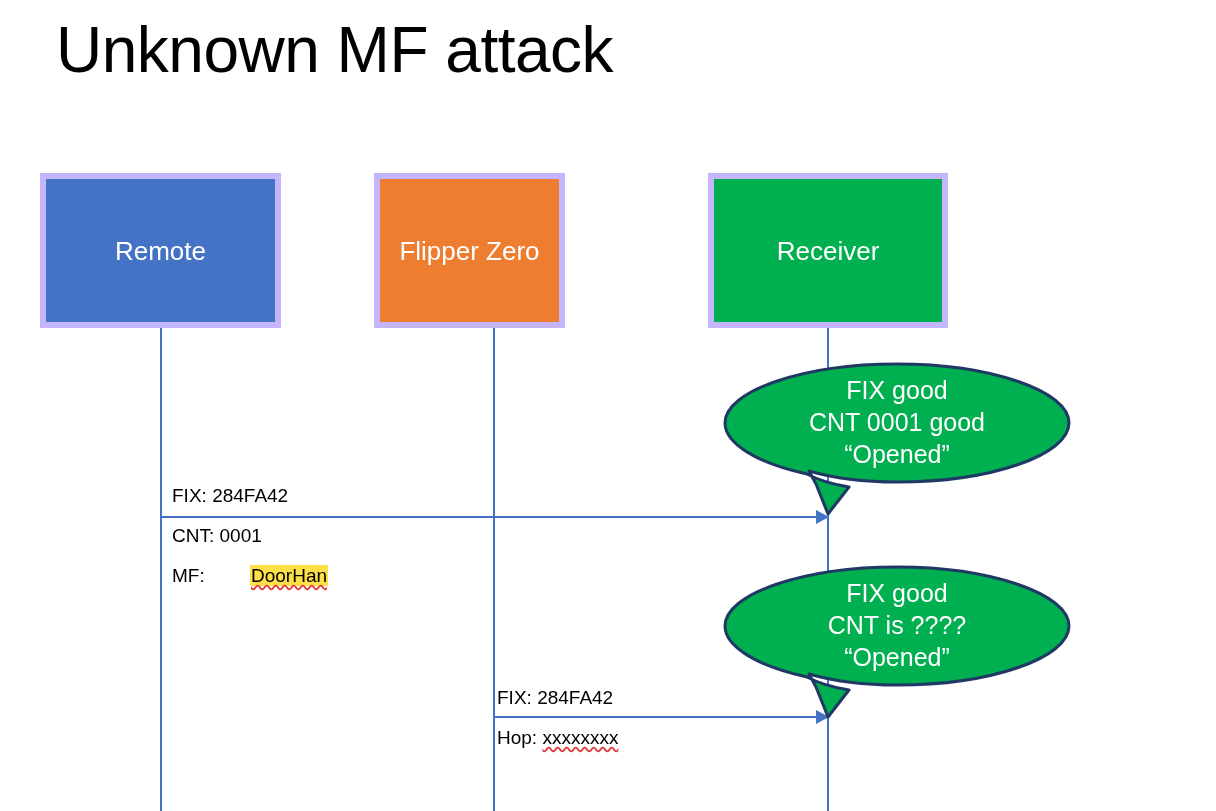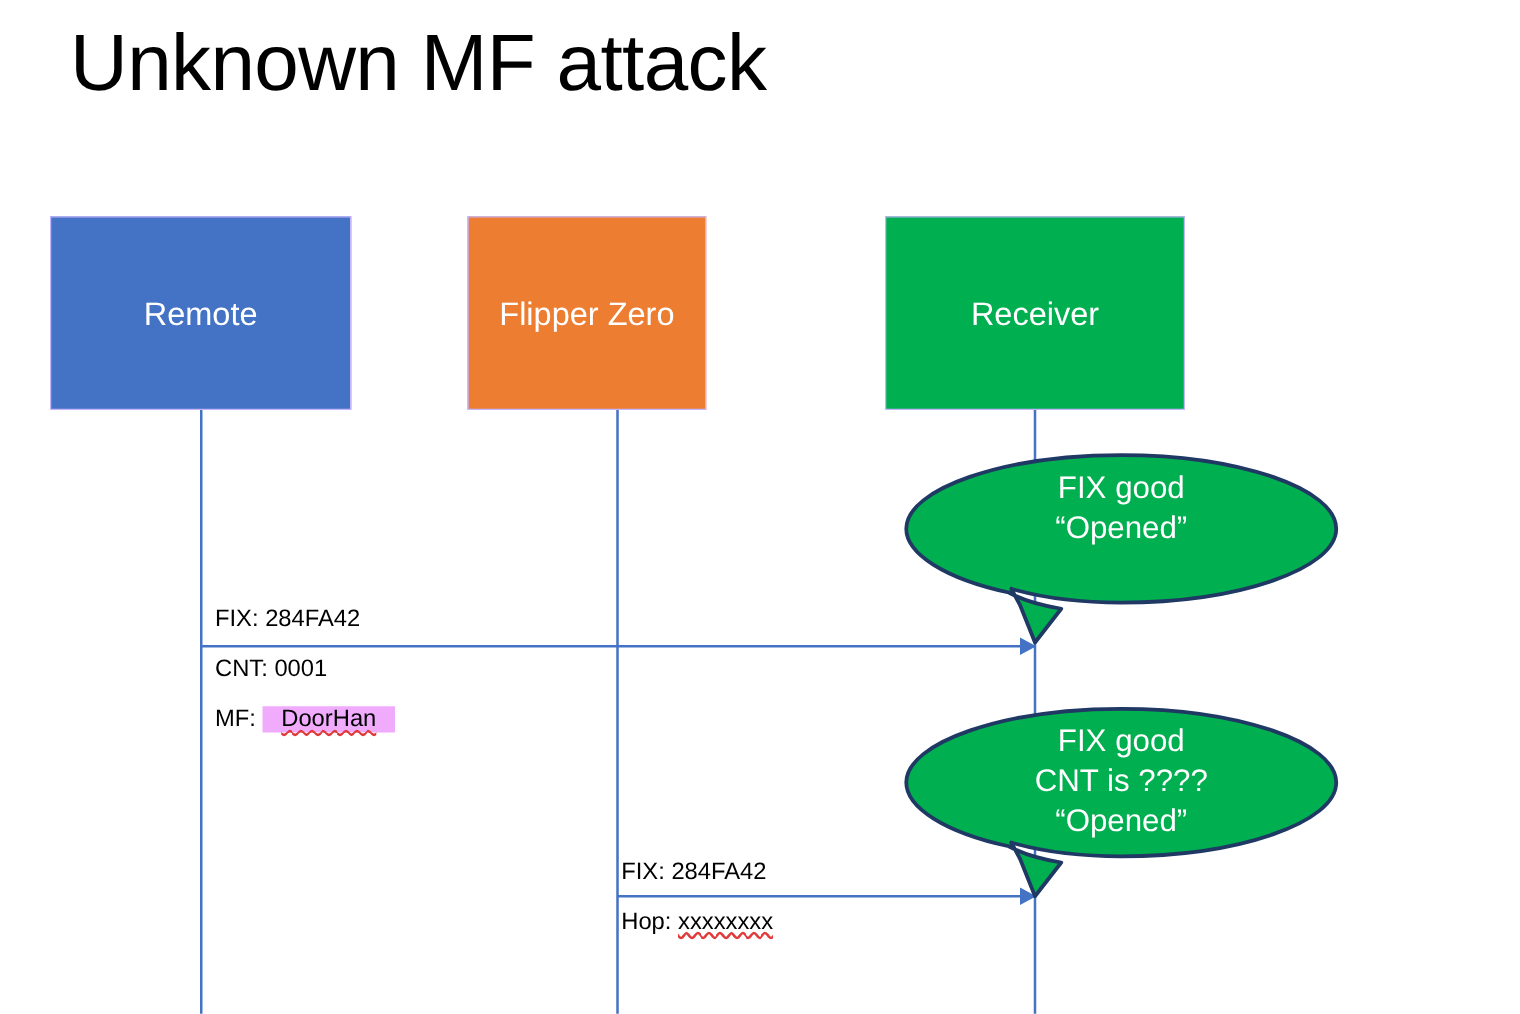--- a/index.html
+++ b/index.html
@@ -26,21 +26,21 @@
     font-weight: 400;
     color: #000000;
     letter-spacing: -0.5px;
     white-space: nowrap;
   }
 
   
   .actor-box {
     position: absolute;
     box-sizing: border-box;
-    border: 1px solid #c4b5fd;
+    border: 6px solid #c4b5fd;
     display: flex;
     align-items: center;
     justify-content: center;
   }
   .actor-label {
     color: #ffffff;
     font-size: 26px;
     line-height: 30px;
     font-weight: 400;
     text-align: center;
@@ -85,23 +85,24 @@
     position: absolute;
     font-size: 19px;
     line-height: 40px;
     color: #000000;
     white-space: nowrap;
   }
   #msg1-text { left: 172px; top: 476px; }
   #msg2-text { left: 497px; top: 678px; }
 
   .hl {
-    background: #f0abfc;
+    background: #fde047;
     color: #000000;
-    padding: 0 15px;
+    padding: 0 1px;
+    margin-left: 40px;
   }
   .sp {
     
     text-decoration: underline wavy #E03A3A;
     text-decoration-skip-ink: none;
     text-underline-offset: 2px;
   }
 
   
   .callout {
@@ -171,20 +172,21 @@
              C 140 120 110 116 86 109
              L 93 122
              L 105 152
              L 126 125
              C 108 122 95 118 84 112
              C 33 101 2 81 2 61
              C 2 29 80 2 174 2 Z" fill="#00AF50" stroke="#1F3864" stroke-width="3" stroke-linejoin="round"></path>
   </svg>
   <div class="callout-text">
       <div>FIX good</div>
+      <div>CNT 0001 good</div>
       <div>“Opened”</div>
     </div>
 </div>
 
 <div class="callout" id="callout-2">
   <svg width="348" height="160" viewBox="0 0 348 160" aria-hidden="true">
     <path d="M174 2
              C 268 2 346 29 346 61
              C 346 93 268 120 174 120
              C 140 120 110 116 86 109

